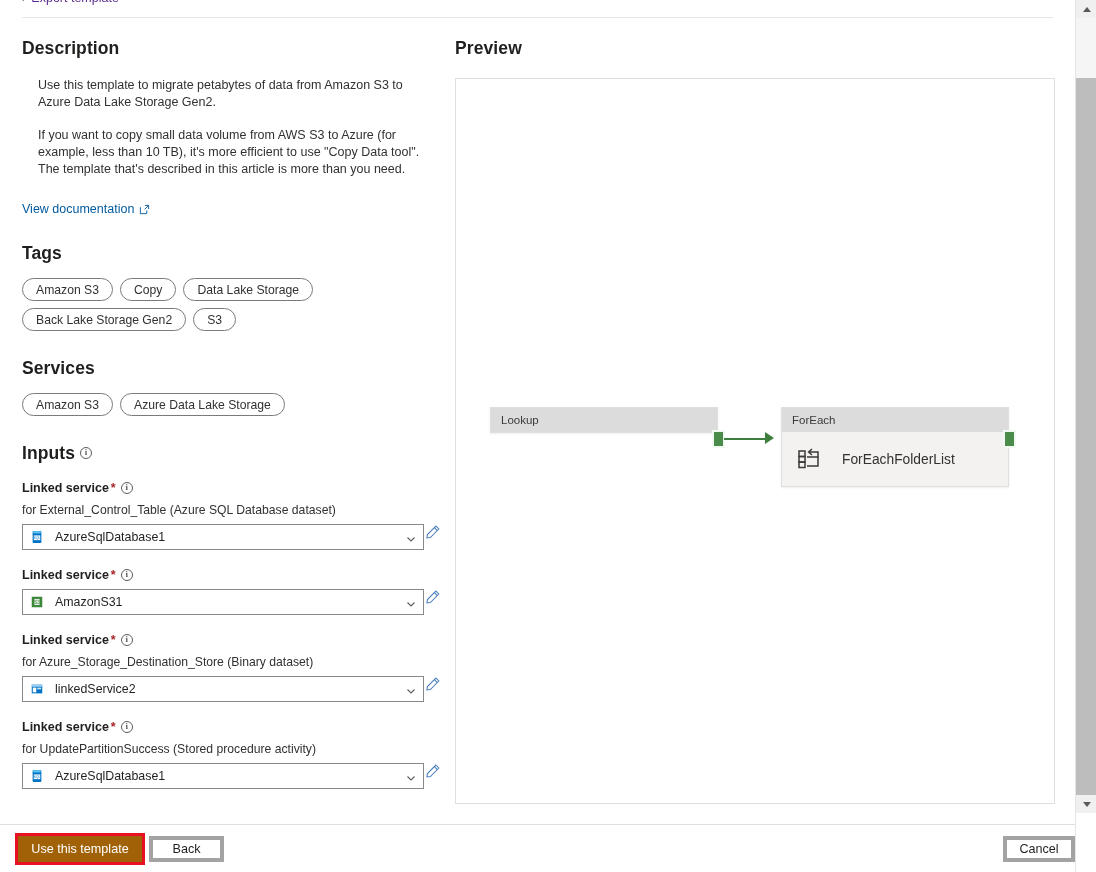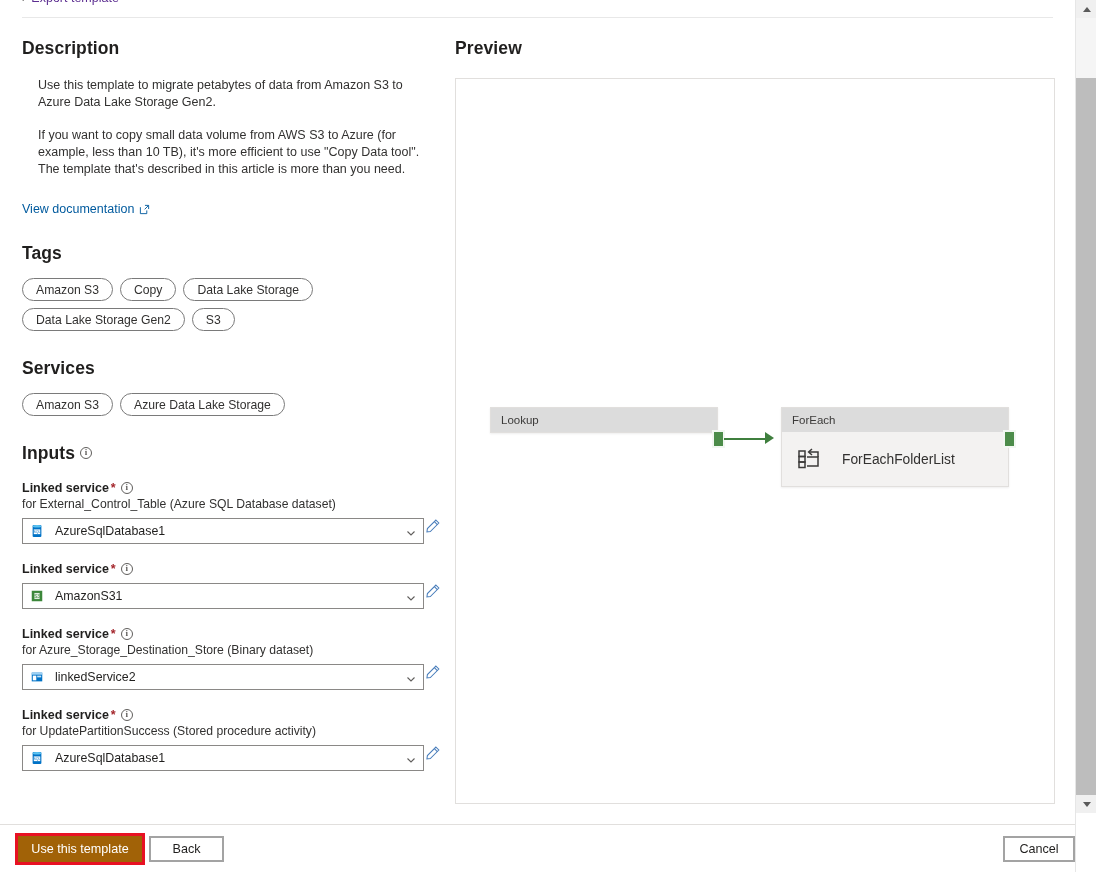--- a/index.html
+++ b/index.html
@@ -134,21 +134,21 @@
 
   .field-label {
     font-size: 12.5px;
     font-weight: 700;
     color: #201f1e;
   }
   .req-star { color: #a4262c; font-weight: 700; margin-left: 2px; }
   .field-sub {
     font-size: 12.2px;
     color: #323130;
-    margin-top: 2px;
+    margin-top: 8px;
   }
 
   .field-row {
     display: flex;
     align-items: flex-start;
     gap: 0;
     margin-top: 7px;
   }
   .combo {
     width: 402px;
@@ -274,21 +274,21 @@
     width: 124px;
     background: #a16207;
     color: #ffffff;
     border: none;
     outline: 3px solid #e81123;
     outline-offset: 0px;
   }
   .btn-secondary {
     background: #ffffff;
     color: #201f1e;
-    border: 2px solid #a3a3a3;
+    border: 4px solid #a3a3a3;
   }
   .btn-back { left: 149px; top: 11px; width: 75px; }
   .btn-cancel { left: 1003px; top: 11px; width: 72px; }
 
   
   .vscroll {
     position: absolute;
     right: 0; top: 0;
     width: 21px; height: 872px;
     background: #f0f0f0;
@@ -361,21 +361,21 @@
           </span>
         </a>
       </div>
 
       <h2 class="section-h" style="margin-top:26px;">Tags</h2>
 
       <div class="pill-row" style="margin-top:14px;">
         <span class="pill">Amazon S3</span>
         <span class="pill">Copy</span>
         <span class="pill">Data Lake Storage</span>
-        <span class="pill">Data Lake Storage Gen2</span>
+        <span class="pill">Back Lake Storage Gen2</span>
         <span class="pill">S3</span>
       </div>
 
       <h2 class="section-h" style="margin-top:27px;">Services</h2>
 
       <div class="pill-row" style="margin-top:14px;">
         <span class="pill">Amazon S3</span>
         <span class="pill">Azure Data Lake Storage</span>
       </div>
 

